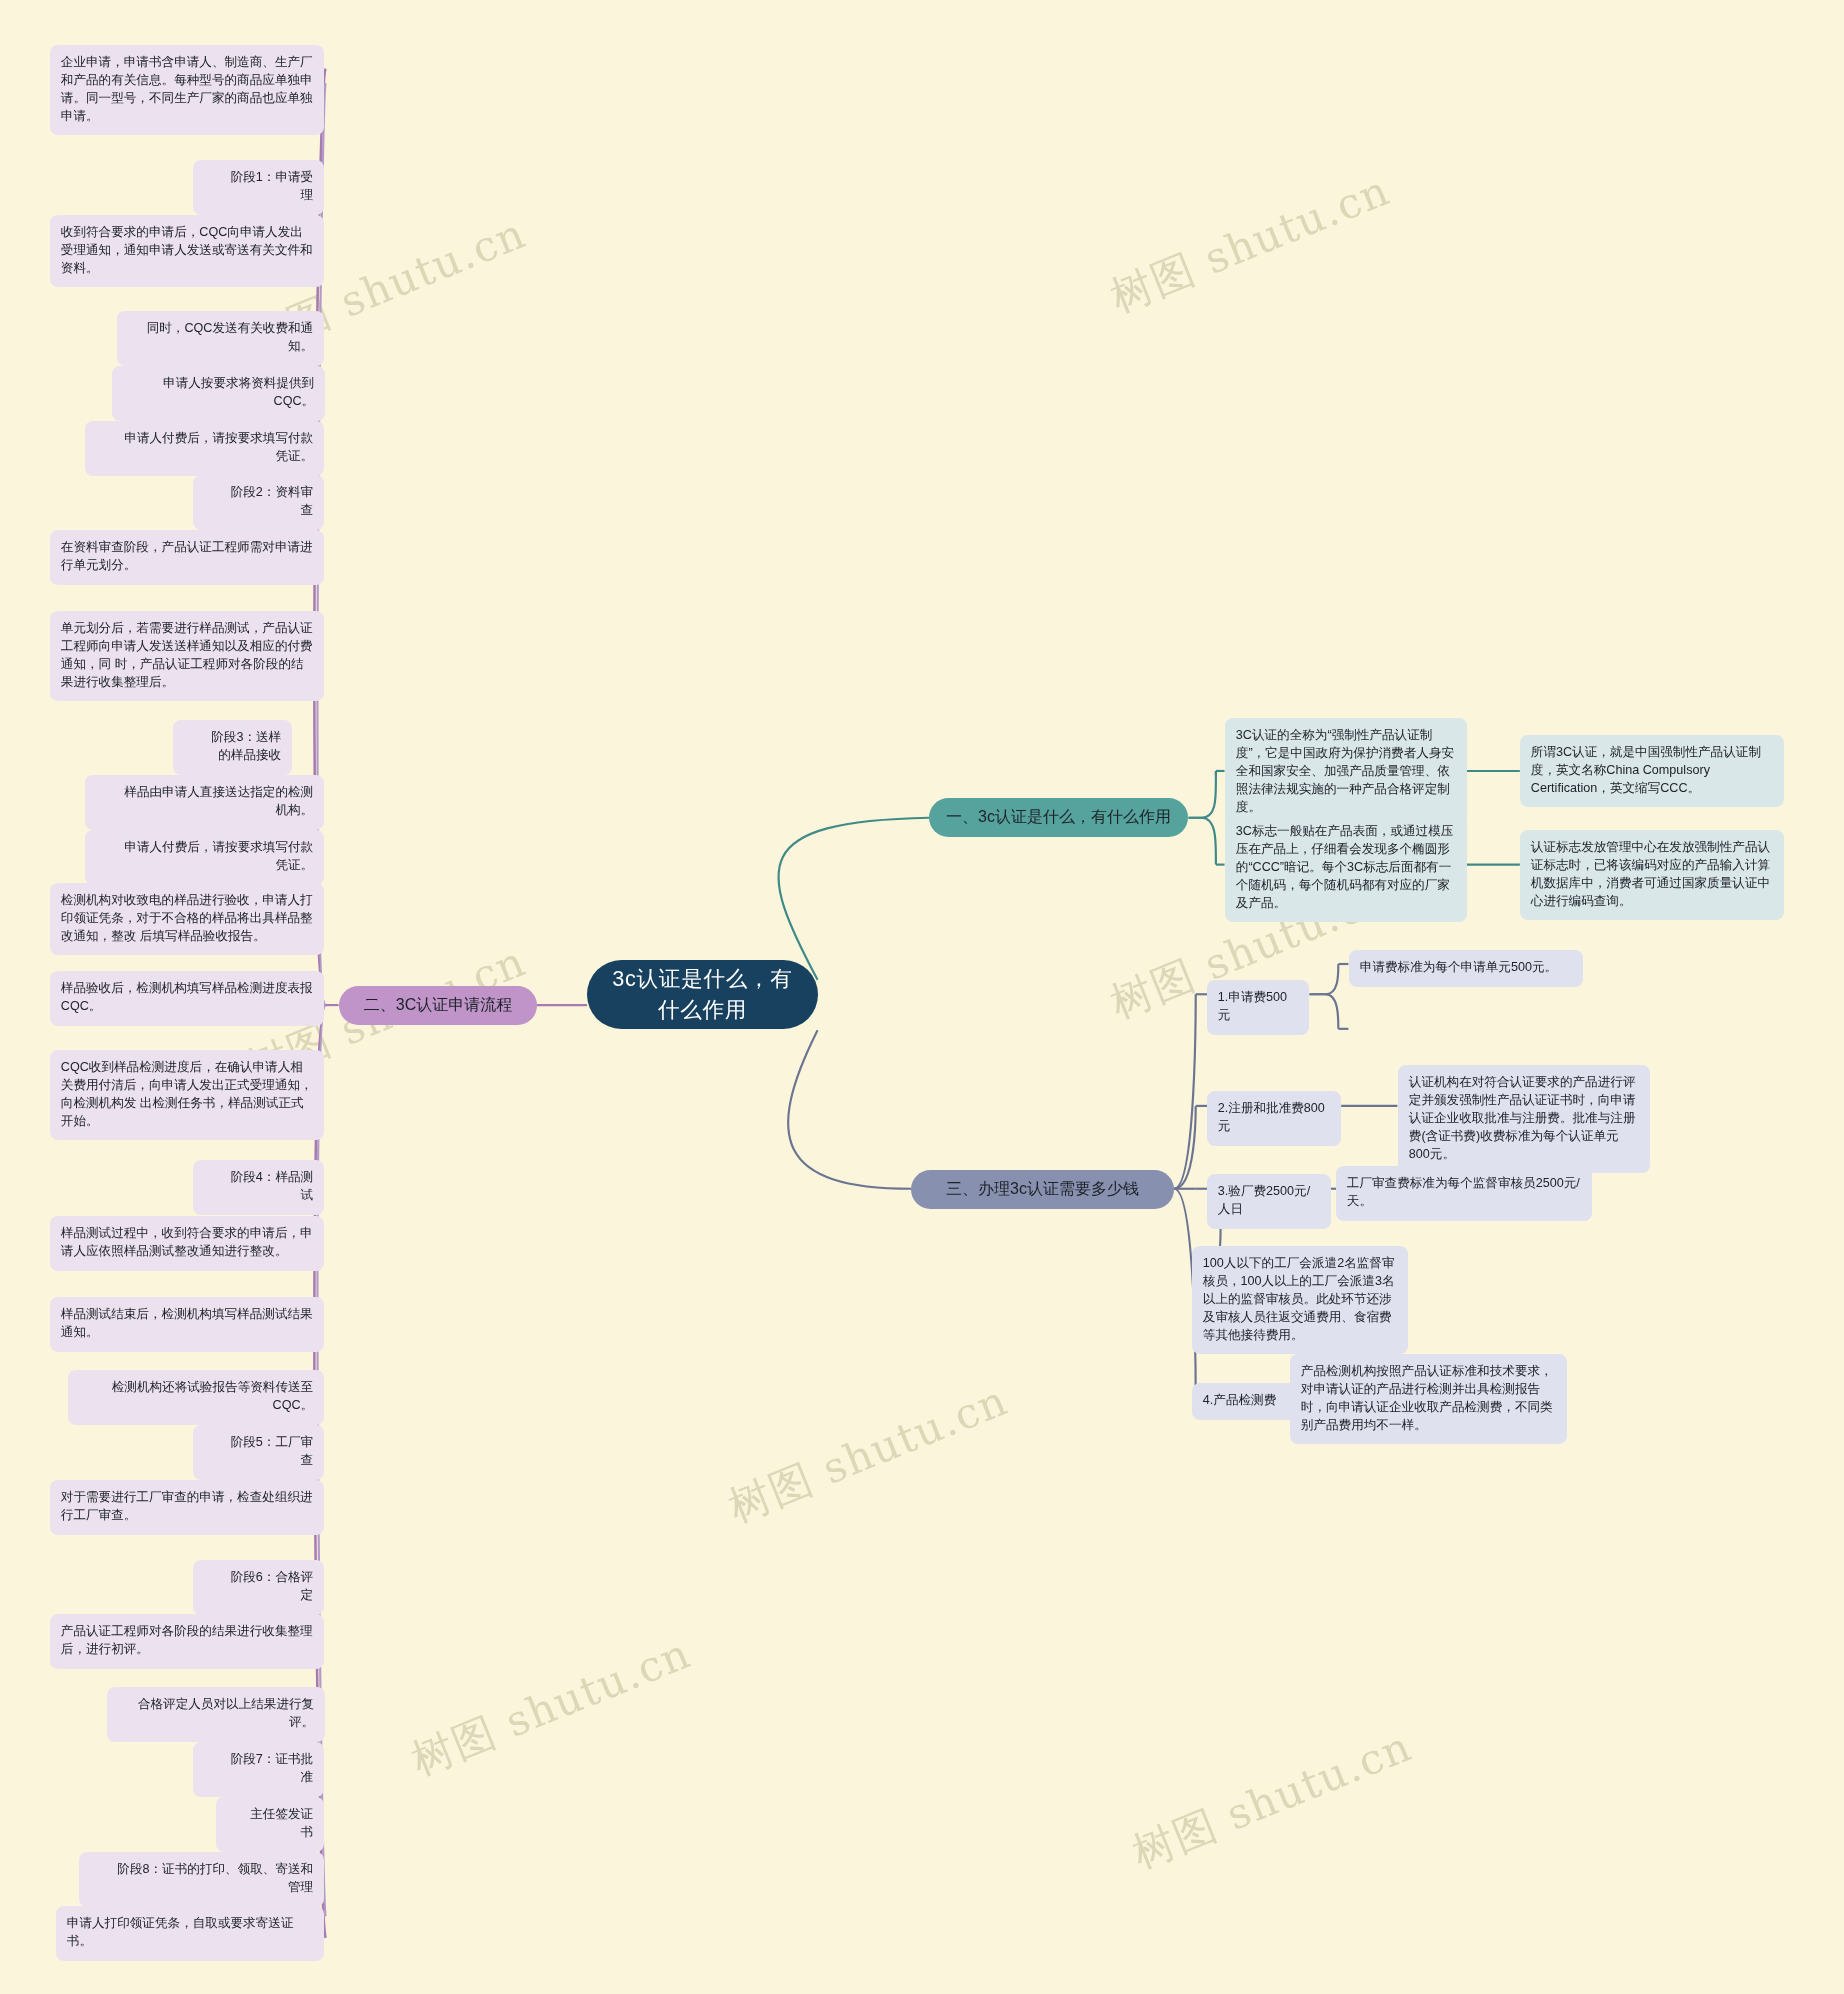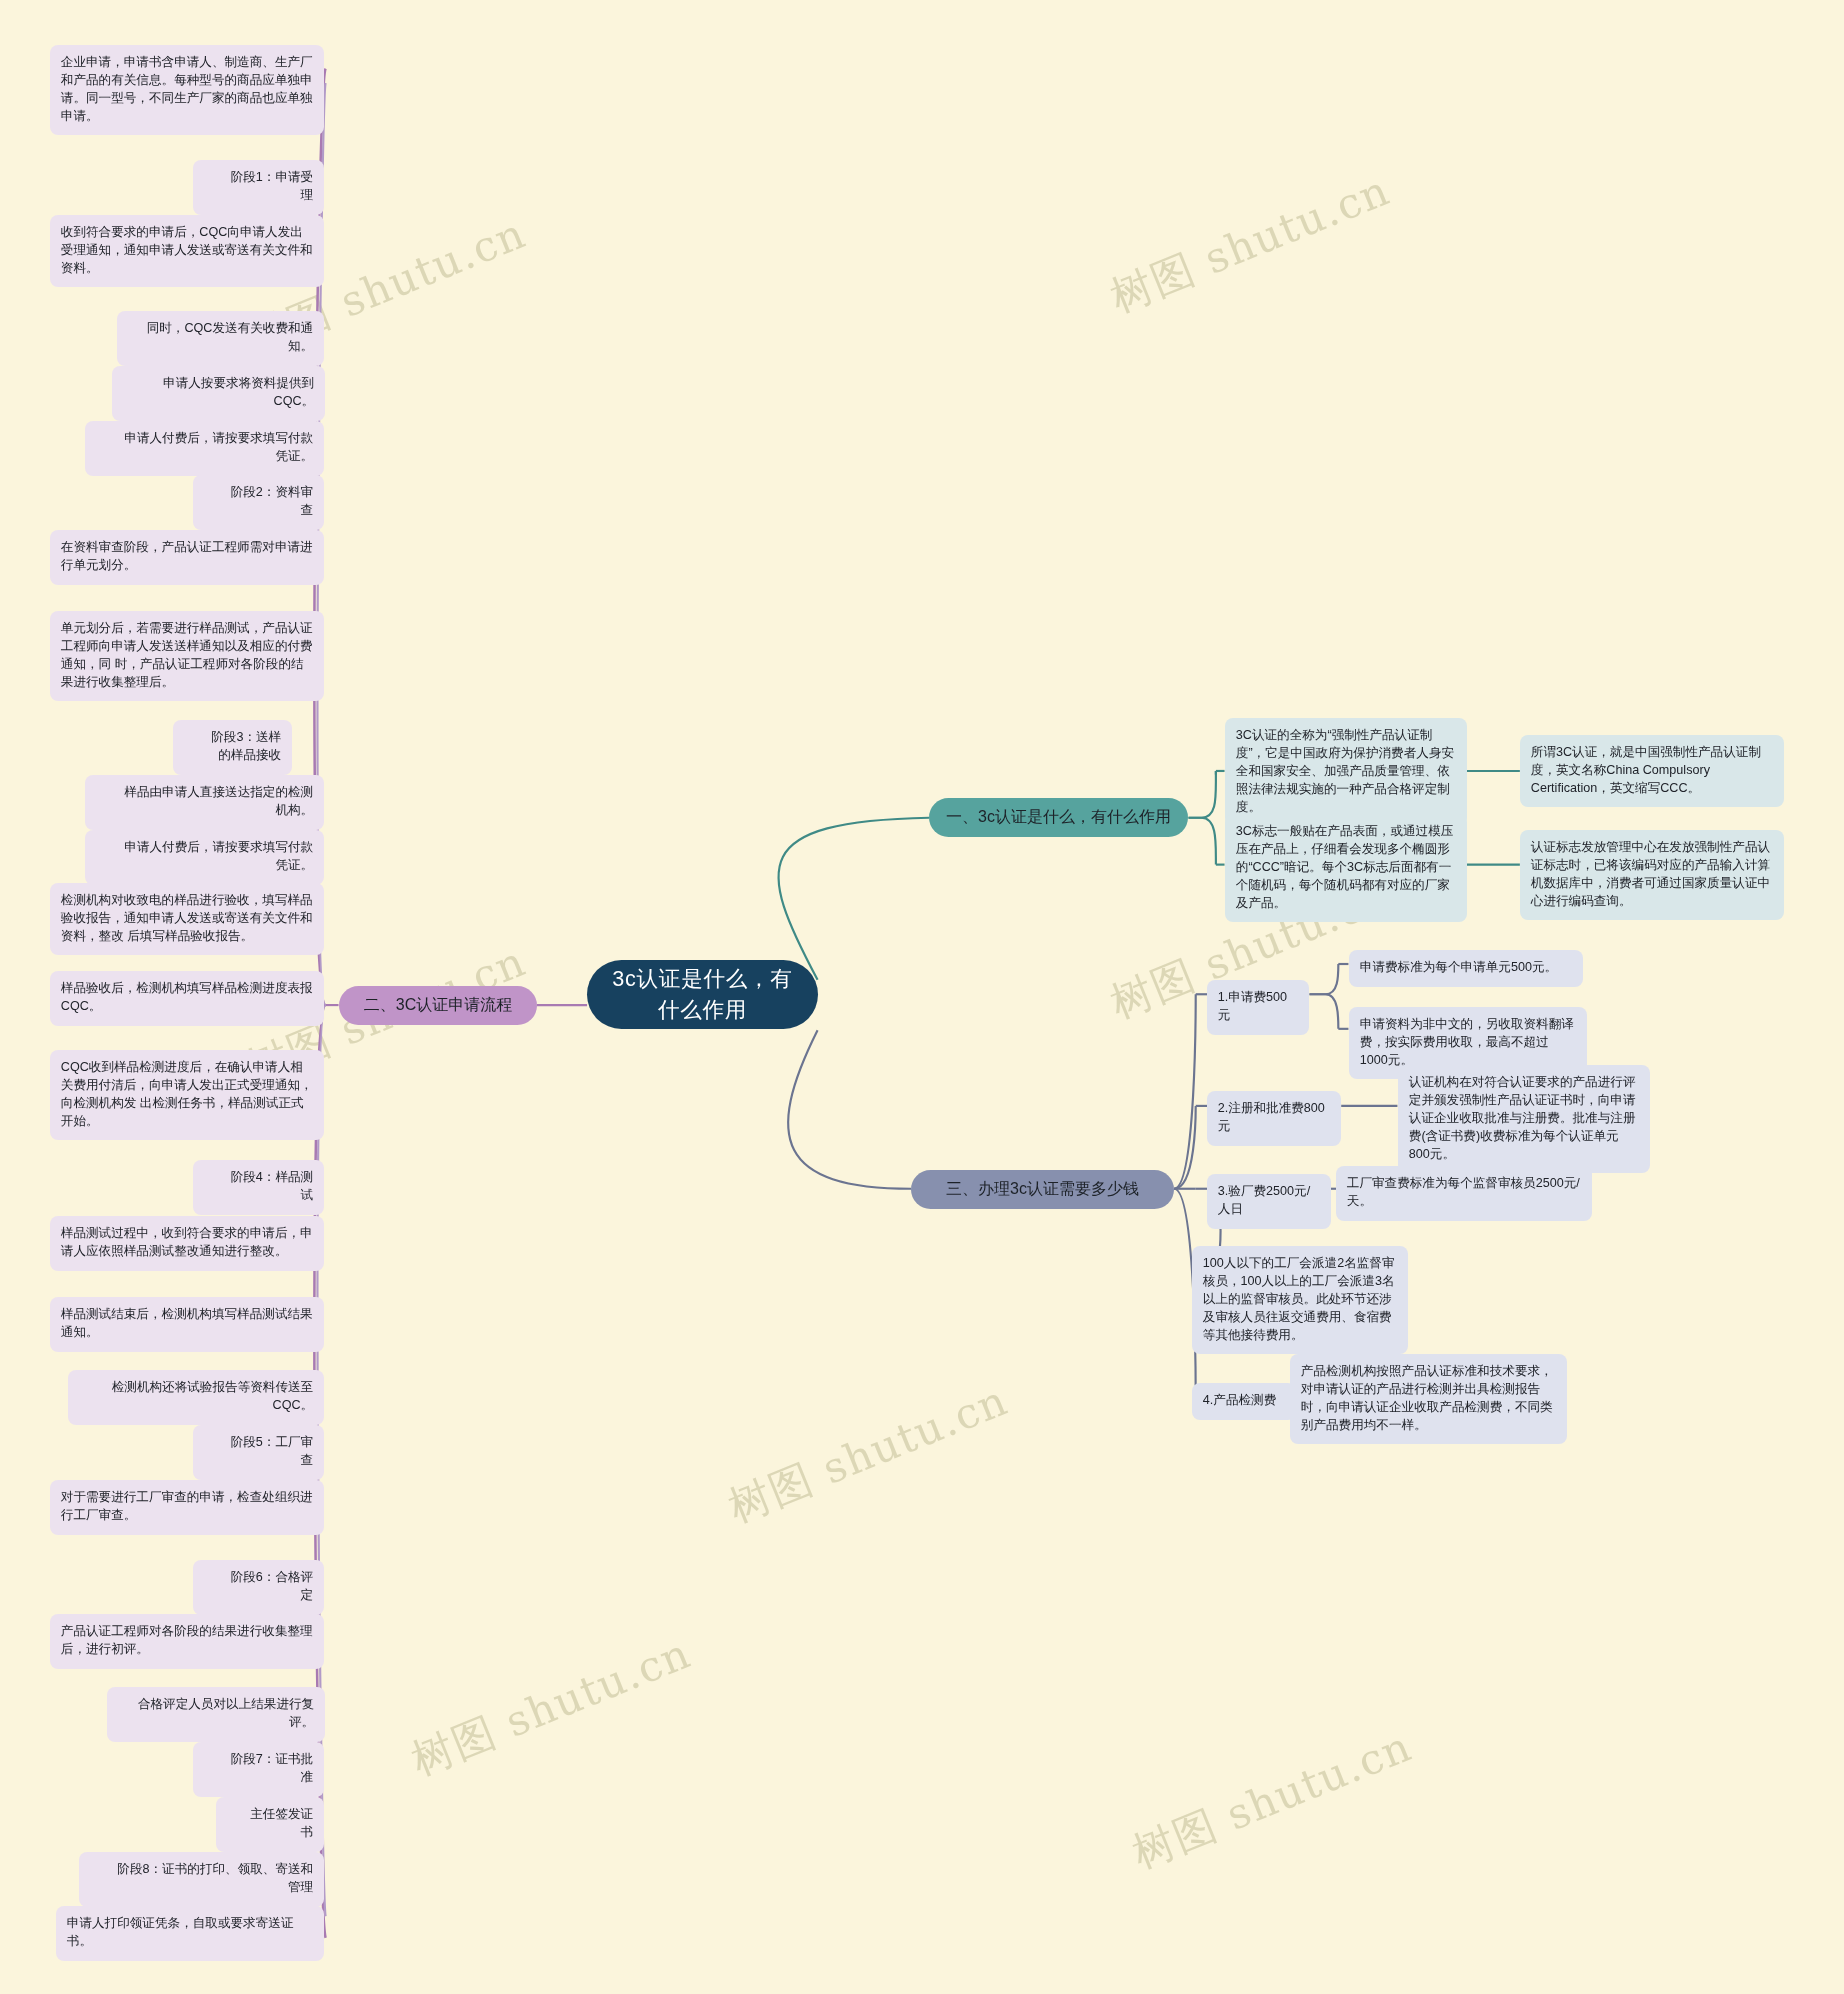--- a/index.html
+++ b/index.html
@@ -153,42 +153,41 @@
   <div class="node leaf lav" style="left:50px;top:215px;width:274px;">收到符合要求的申请后，CQC向申请人发出受理通知，通知申请人发送或寄送有关文件和资料。</div>
   <div class="node leaf lav right" style="left:117px;top:311px;width:207px;">同时，CQC发送有关收费和通知。</div>
   <div class="node leaf lav right" style="left:112px;top:366px;width:213px;">申请人按要求将资料提供到CQC。</div>
   <div class="node leaf lav right" style="left:85px;top:421px;width:239px;">申请人付费后，请按要求填写付款凭证。</div>
   <div class="node leaf lav right" style="left:193px;top:475px;width:131px;">阶段2：资料审查</div>
   <div class="node leaf lav" style="left:50px;top:530px;width:274px;">在资料审查阶段，产品认证工程师需对申请进行单元划分。</div>
   <div class="node leaf lav" style="left:50px;top:611px;width:274px;">单元划分后，若需要进行样品测试，产品认证工程师向申请人发送送样通知以及相应的付费通知，同 时，产品认证工程师对各阶段的结果进行收集整理后。</div>
   <div class="node leaf lav right" style="left:173px;top:720px;width:119px;">阶段3：送样的样品接收</div>
   <div class="node leaf lav right" style="left:85px;top:775px;width:239px;">样品由申请人直接送达指定的检测机构。</div>
   <div class="node leaf lav right" style="left:85px;top:830px;width:239px;">申请人付费后，请按要求填写付款凭证。</div>
-  <div class="node leaf lav" style="left:50px;top:883px;width:274px;">检测机构对收致电的样品进行验收，填写样品验收报告，通知申请人发送或寄送有关文件和资料，整改 后填写样品验收报告。</div>
+  <div class="node leaf lav" style="left:50px;top:883px;width:274px;">检测机构对收致电的样品进行验收，申请人打印领证凭条，对于不合格的样品将出具样品整改通知，整改 后填写样品验收报告。</div>
   <div class="node leaf lav" style="left:50px;top:971px;width:274px;">样品验收后，检测机构填写样品检测进度表报CQC。</div>
   <div class="node leaf lav" style="left:50px;top:1050px;width:274px;">CQC收到样品检测进度后，在确认申请人相关费用付清后，向申请人发出正式受理通知，向检测机构发 出检测任务书，样品测试正式开始。</div>
   <div class="node leaf lav right" style="left:193px;top:1160px;width:131px;">阶段4：样品测试</div>
   <div class="node leaf lav" style="left:50px;top:1216px;width:274px;">样品测试过程中，收到符合要求的申请后，申请人应依照样品测试整改通知进行整改。</div>
   <div class="node leaf lav" style="left:50px;top:1297px;width:274px;">样品测试结束后，检测机构填写样品测试结果通知。</div>
   <div class="node leaf lav right" style="left:68px;top:1370px;width:256px;">检测机构还将试验报告等资料传送至CQC。</div>
   <div class="node leaf lav right" style="left:193px;top:1425px;width:131px;">阶段5：工厂审查</div>
   <div class="node leaf lav" style="left:50px;top:1480px;width:274px;">对于需要进行工厂审查的申请，检查处组织进行工厂审查。</div>
   <div class="node leaf lav right" style="left:193px;top:1560px;width:131px;">阶段6：合格评定</div>
   <div class="node leaf lav" style="left:50px;top:1614px;width:274px;">产品认证工程师对各阶段的结果进行收集整理后，进行初评。</div>
   <div class="node leaf lav right" style="left:107px;top:1687px;width:218px;">合格评定人员对以上结果进行复评。</div>
   <div class="node leaf lav right" style="left:193px;top:1742px;width:131px;">阶段7：证书批准</div>
   <div class="node leaf lav right" style="left:216px;top:1797px;width:108px;">主任签发证书</div>
   <div class="node leaf lav right" style="left:79px;top:1852px;width:245px;">阶段8：证书的打印、领取、寄送和管理</div>
   <div class="node leaf lav" style="left:56px;top:1906px;width:268px;">申请人打印领证凭条，自取或要求寄送证书。</div>
 
   <div class="node topic slate" style="left:911px;top:1170px;width:263px;height:39px;">三、办理3c认证需要多少钱</div>
 
   <div class="node leaf blue" style="left:1207px;top:980px;width:102px;">1.申请费500元</div>
   <div class="node leaf blue" style="left:1349px;top:950px;width:234px;">申请费标准为每个申请单元500元。</div>
-  <div class="node leaf blue" style="left:1349px;top:1007px;width:238px;">申请资料为非中文的，另收取资料翻译费，按实际费用收取，最高不超过1000元。</div>
 
   <div class="node leaf blue" style="left:1207px;top:1091px;width:134px;">2.注册和批准费800元</div>
   <div class="node leaf blue" style="left:1398px;top:1065px;width:252px;">认证机构在对符合认证要求的产品进行评定并颁发强制性产品认证证书时，向申请认证企业收取批准与注册费。批准与注册费(含证书费)收费标准为每个认证单元800元。</div>
 
   <div class="node leaf blue" style="left:1207px;top:1174px;width:124px;">3.验厂费2500元/人日</div>
   <div class="node leaf blue" style="left:1336px;top:1166px;width:256px;">工厂审查费标准为每个监督审核员2500元/天。</div>
   <div class="node leaf blue" style="left:1192px;top:1246px;width:216px;">100人以下的工厂会派遣2名监督审核员，100人以上的工厂会派遣3名以上的监督审核员。此处环节还涉及审核人员往返交通费用、食宿费等其他接待费用。</div>
 
   <div class="node leaf blue" style="left:1192px;top:1383px;width:104px;">4.产品检测费</div>
   <div class="node leaf blue" style="left:1290px;top:1354px;width:277px;">产品检测机构按照产品认证标准和技术要求，对申请认证的产品进行检测并出具检测报告时，向申请认证企业收取产品检测费，不同类别产品费用均不一样。</div>

